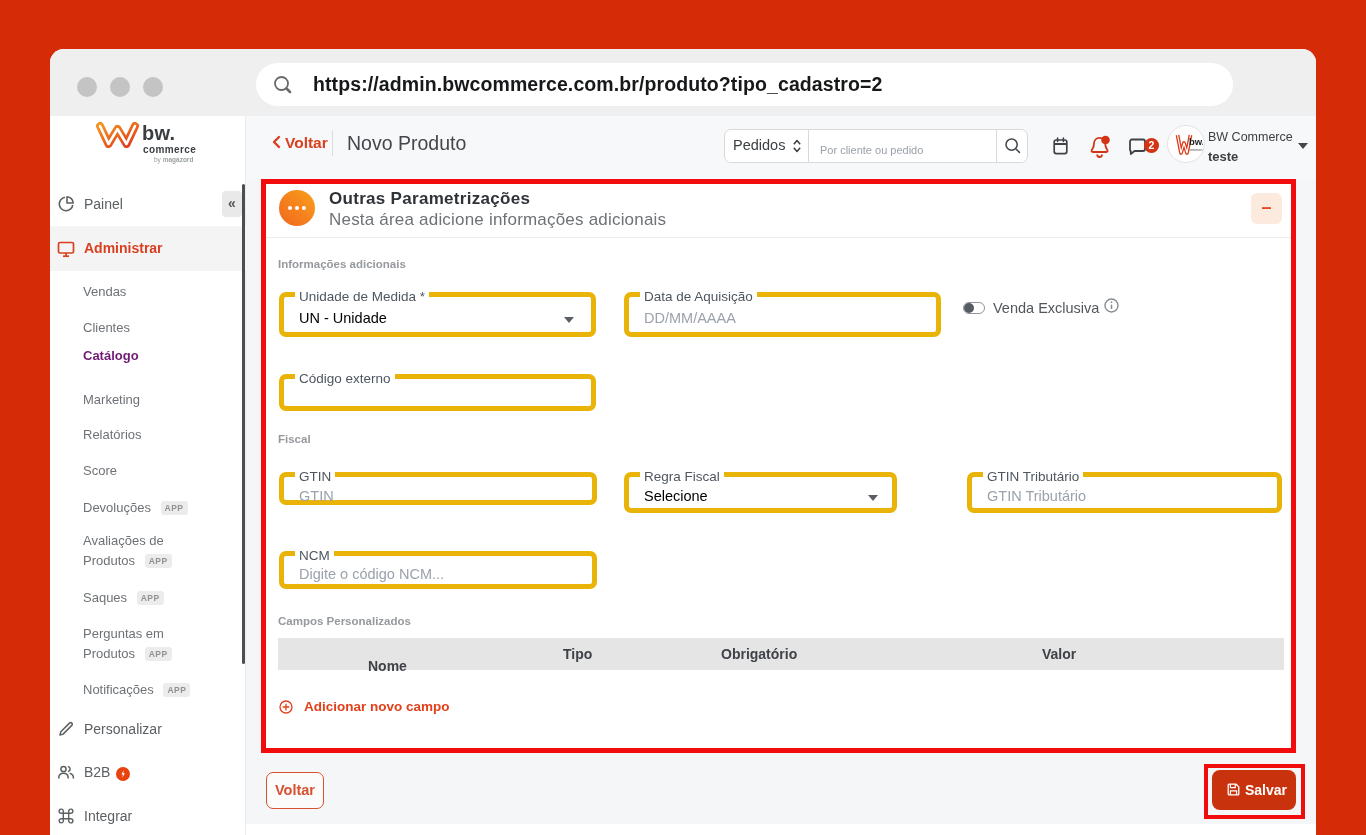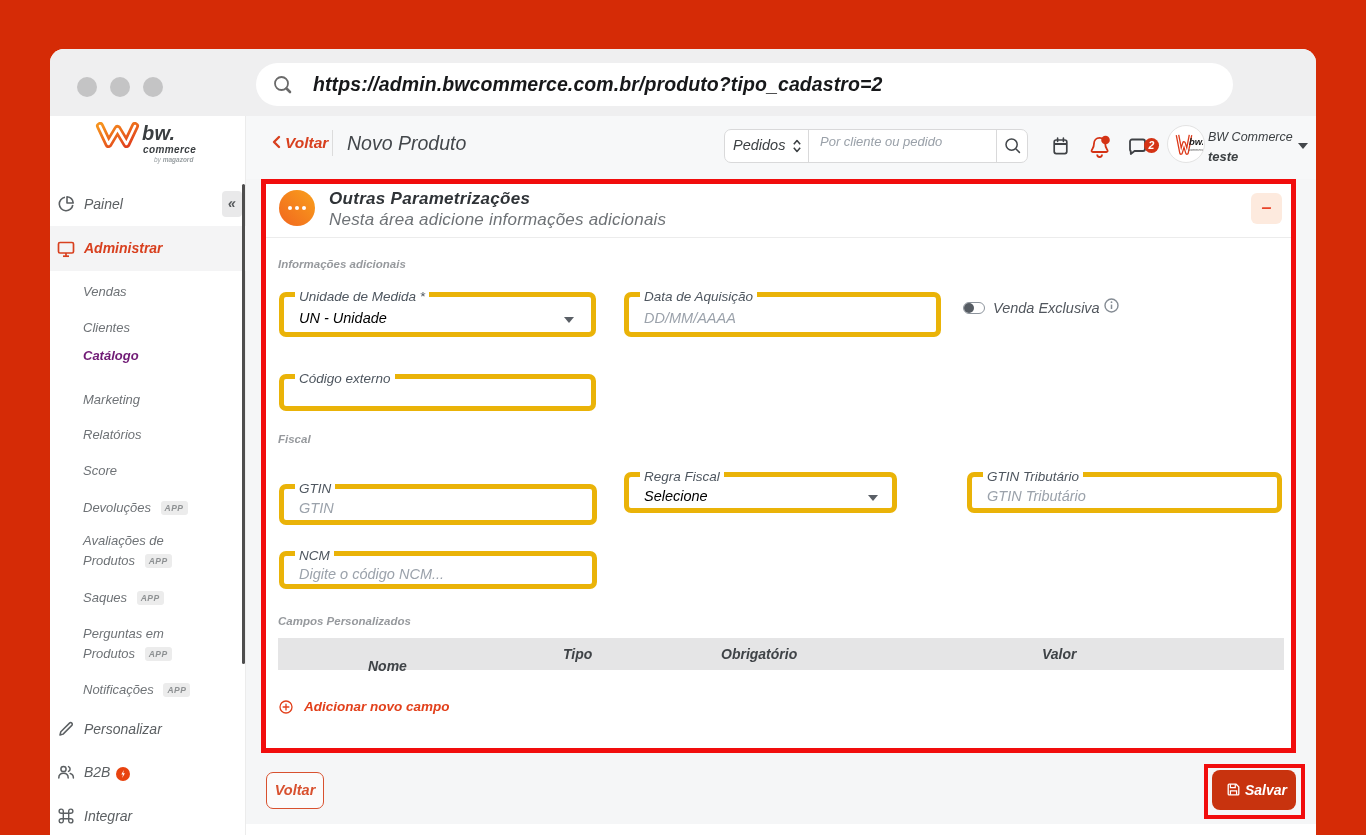--- a/index.html
+++ b/index.html
@@ -1,21 +1,21 @@
 <!DOCTYPE html>
 <html><head>
 <meta charset="utf-8">
 <style>
   * { margin:0; padding:0; box-sizing:border-box; }
   html,body { width:1366px; height:835px; overflow:hidden; }
   body { background:#d52b06; font-family:"Liberation Sans", sans-serif; }
   .abs { position:absolute; }
   #stage { position:relative; width:1366px; height:835px; overflow:hidden; }
   #win { position:absolute; left:50px; top:49px; width:1266px; height:786px;
-         border-radius:14px 14px 0 0; background:#fff; overflow:hidden;font-style:italic; }
+         border-radius:14px 14px 0 0; background:#fff; overflow:hidden; }
   #chrome { position:absolute; left:0; top:0; width:100%; height:67px; background:#efeff0; }
   .dot { position:absolute; top:28px; width:20px; height:20px; border-radius:50%; background:#c4c4c5; }
   #urlbar { position:absolute; left:206px; top:14px; width:977px; height:43px; border-radius:22px; background:#fff; }
   #urltxt { position:absolute; left:57px; top:10px; font-size:19.5px; font-weight:700; color:#17181a; letter-spacing:0.1px; }
   
   #side { position:absolute; left:0; top:67px; width:196px; height:719px; background:#fff; border-right:1px solid #ececec; }
   #sthumb { position:absolute; left:192px; top:68px; width:3px; height:480px; background:#4e4e4e; border-radius:2px; }
   .mi { position:absolute; left:34px; font-size:14px; color:#5c6063; white-space:nowrap; }
   .sub { position:absolute; left:33px; font-size:13px; color:#6e7276; white-space:nowrap; }
   .app { display:inline-block; background:#ececec; color:#8e9193; font-size:8.5px; font-weight:bold;
@@ -135,21 +135,21 @@
         <div class="abs" style="left:86px;top:14px;width:1px;height:26px;background:#dcdcdc"></div>
         <div class="abs" style="left:101px;top:16px;font-size:19.5px;color:#43474b">Novo Produto</div>
 
         <div class="abs" style="left:478px;top:13px;width:304px;height:34px;background:#fff;border:1px solid #d9d9da;border-radius:7px"></div>
         <div class="abs" style="left:487px;top:21px;font-size:14.5px;color:#3c4043">Pedidos</div>
         <svg class="abs" style="left:546px;top:22px" width="10" height="16" viewBox="0 0 11 17">
           <path d="M2 6.5 L5.5 2.5 L9 6.5" fill="none" stroke="#3c4043" stroke-width="1.7" stroke-linejoin="round"></path>
           <path d="M2 10.5 L5.5 14.5 L9 10.5" fill="none" stroke="#3c4043" stroke-width="1.7" stroke-linejoin="round"></path>
         </svg>
         <div class="abs" style="left:562px;top:13px;width:1px;height:34px;background:#d9d9da"></div>
-        <div class="abs" style="left:574px;top:18px;font-size:13px;color:#9aa1a9">Por cliente ou pedido</div>
+        <div class="abs" style="left:574px;top:28px;font-size:11px;color:#9aa1a9">Por cliente ou pedido</div>
         <div class="abs" style="left:750px;top:13px;width:1px;height:34px;background:#d9d9da"></div>
         <svg class="abs" style="left:757px;top:20px" width="20" height="20" viewBox="0 0 20 20">
           <circle cx="8.6" cy="8.6" r="5.6" fill="none" stroke="#43474b" stroke-width="1.5"></circle>
           <line x1="13" y1="13" x2="16.4" y2="16.4" stroke="#43474b" stroke-width="1.5" stroke-linecap="round"></line>
         </svg>
 
         <svg class="abs" style="left:807px;top:21px" width="15" height="18" viewBox="0 0 15 18">
           <rect x="1.2" y="3" width="12.6" height="13.6" rx="2" fill="none" stroke="#3f4246" stroke-width="1.7"></rect>
           <line x1="4.6" y1="1" x2="4.6" y2="4.5" stroke="#3f4246" stroke-width="1.6" stroke-linecap="round"></line>
           <line x1="10.4" y1="1" x2="10.4" y2="4.5" stroke="#3f4246" stroke-width="1.6" stroke-linecap="round"></line>
@@ -211,21 +211,21 @@
           <line x1="7.5" y1="6.6" x2="7.5" y2="11" stroke="#858c94" stroke-width="1.5"></line>
           <circle cx="7.5" cy="4.2" r="0.9" fill="#858c94"></circle>
         </svg>
 
         <div class="fld" style="left:13px;top:190px;width:317px;height:37px">
           <div class="lbl">Código externo</div>
         </div>
 
         <div class="slabel" style="left:12px;top:249px">Fiscal</div>
 
-        <div class="fld" style="left:13px;top:300px;width:318px;height:41px">
+        <div class="fld" style="left:13px;top:288px;width:318px;height:33px">
           <div class="lbl">GTIN</div>
           <div class="ph" style="top:11px">GTIN</div>
         </div>
         <div class="fld" style="left:358px;top:288px;width:273px;height:41px">
           <div class="lbl">Regra Fiscal</div>
           <div class="val" style="top:11px">Selecione</div>
           <div class="arr" style="right:14px;top:18px"></div>
         </div>
         <div class="fld" style="left:701px;top:288px;width:315px;height:41px">
           <div class="lbl">GTIN Tributário</div>

